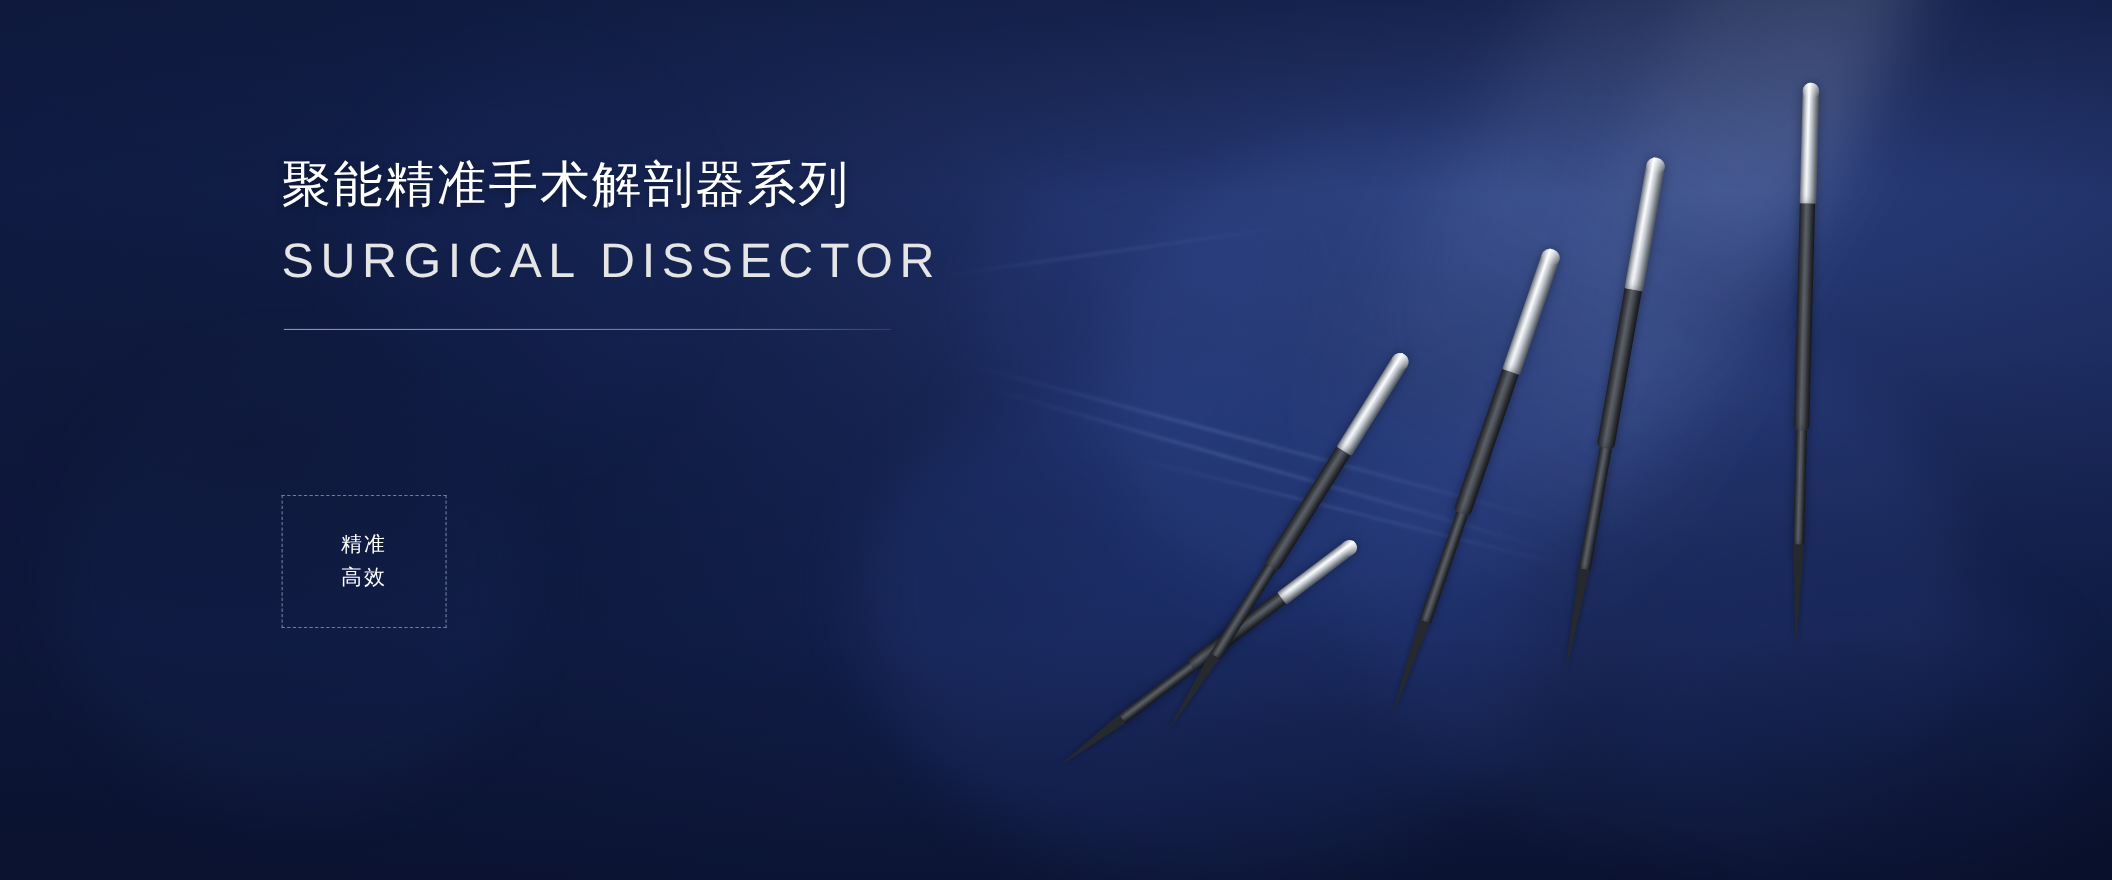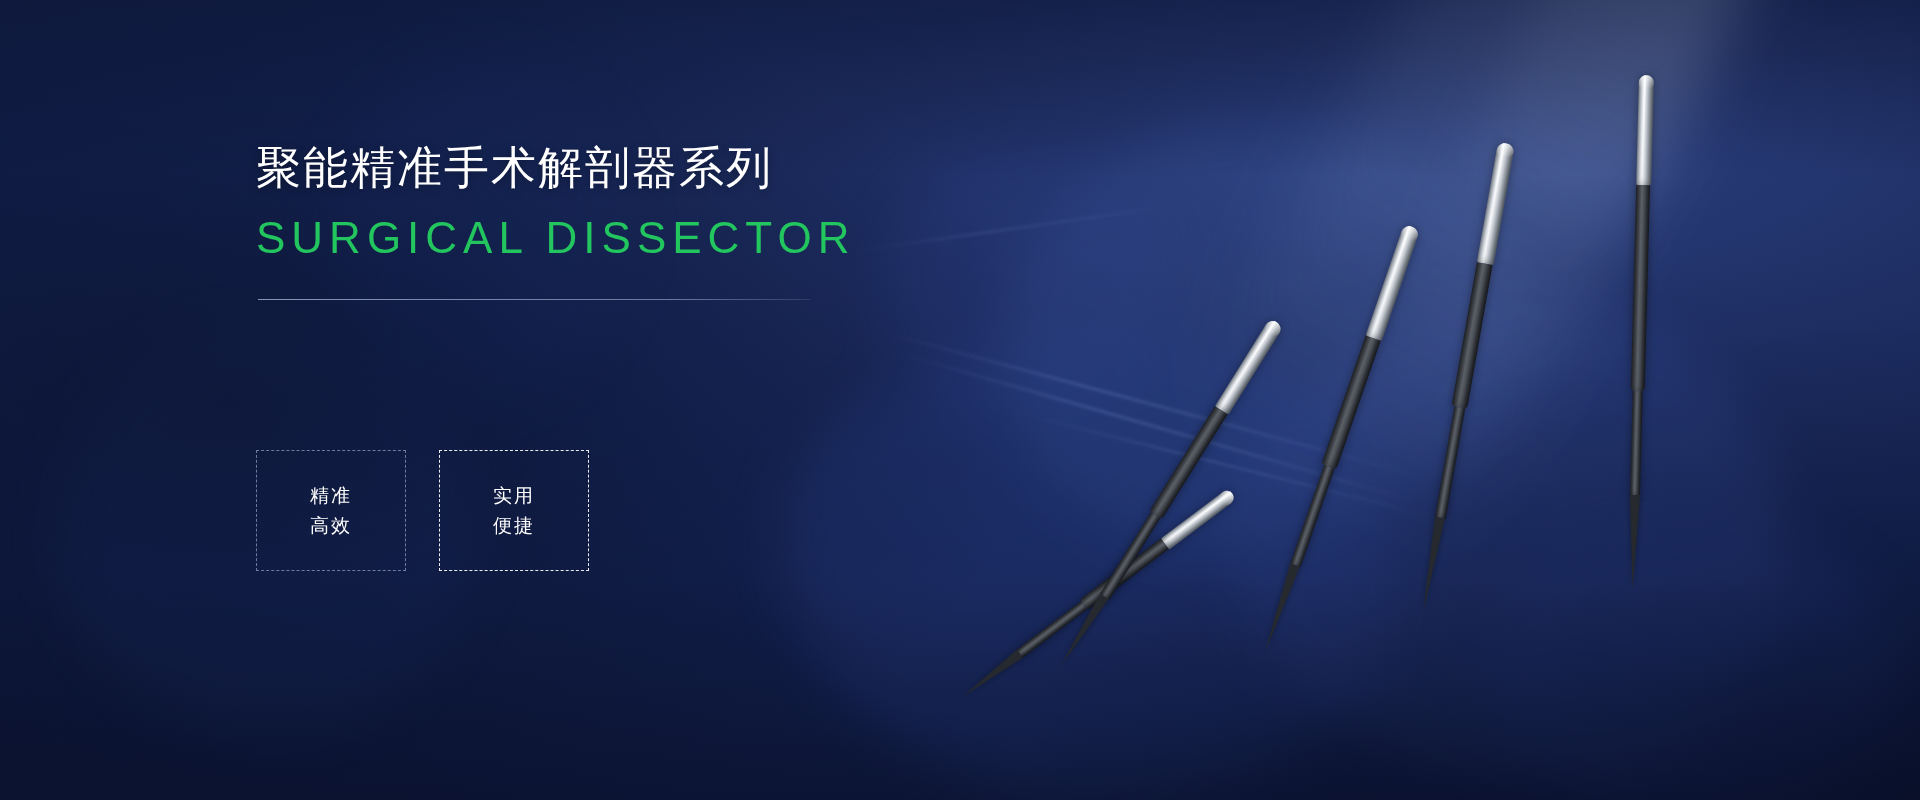--- a/index.html
+++ b/index.html
@@ -99,21 +99,21 @@
     color: #ffffff;
     font-weight: 400;
     white-space: nowrap;
     text-shadow: 0 2px 8px rgba(0,0,0,.35);
   }
   .title-en {
     position: absolute;
     left: 0; top: 213px;
     font-size: 44px;
     letter-spacing: 6px;
-    color: #22c55e;
+    color: #e5e5e5;
     font-weight: 300;
     white-space: nowrap;
   }
   .divider {
     position: absolute;
     left: 2px; top: 299px;
     width: 552px; height: 1px;
     background: linear-gradient(90deg, rgba(176,190,221,0.75) 0%, rgba(176,190,221,0.55) 75%, rgba(176,190,221,0.15) 100%);
   }
   .subtitle {
@@ -291,23 +291,18 @@
 
 
     <div class="features">
 
       <div class="feature">
         <span class="bx"></span>
         <span class="line">精准</span>
         <span class="line">高效</span>
       </div>
 
-      <div class="feature bright">
-        <span class="bx"></span>
-        <span class="line">实用</span>
-        <span class="line">便捷</span>
-      </div>
 
 
     </div>
   </div>
 
 </div>
 
 </body></html>

